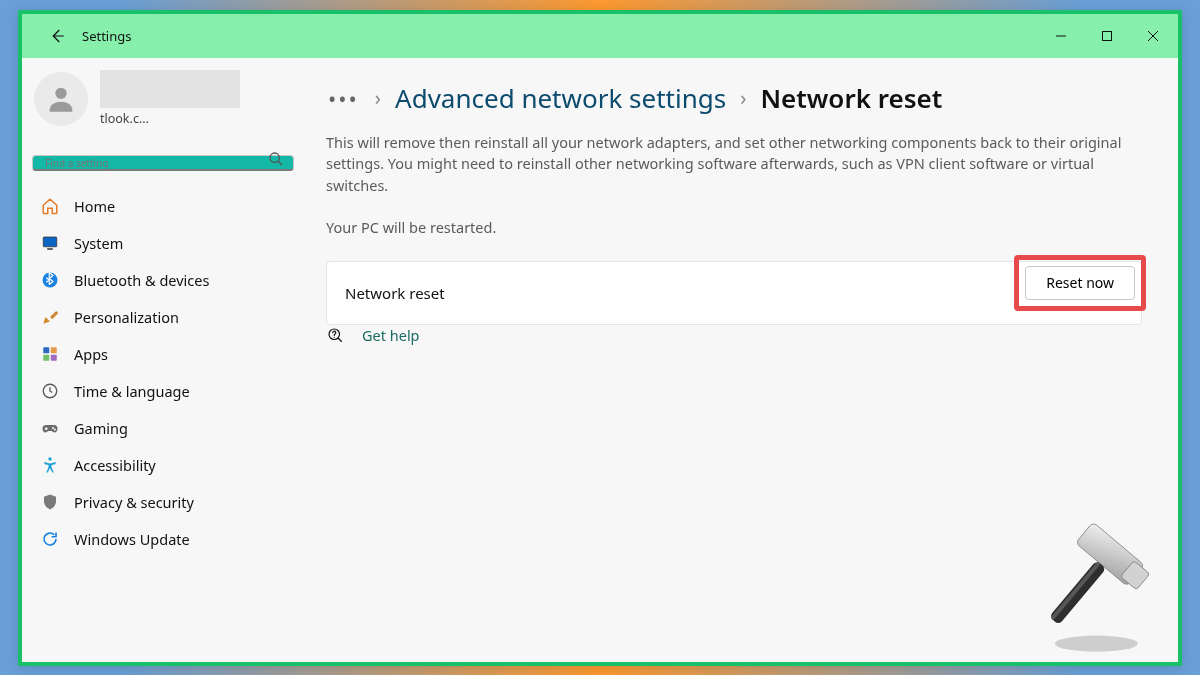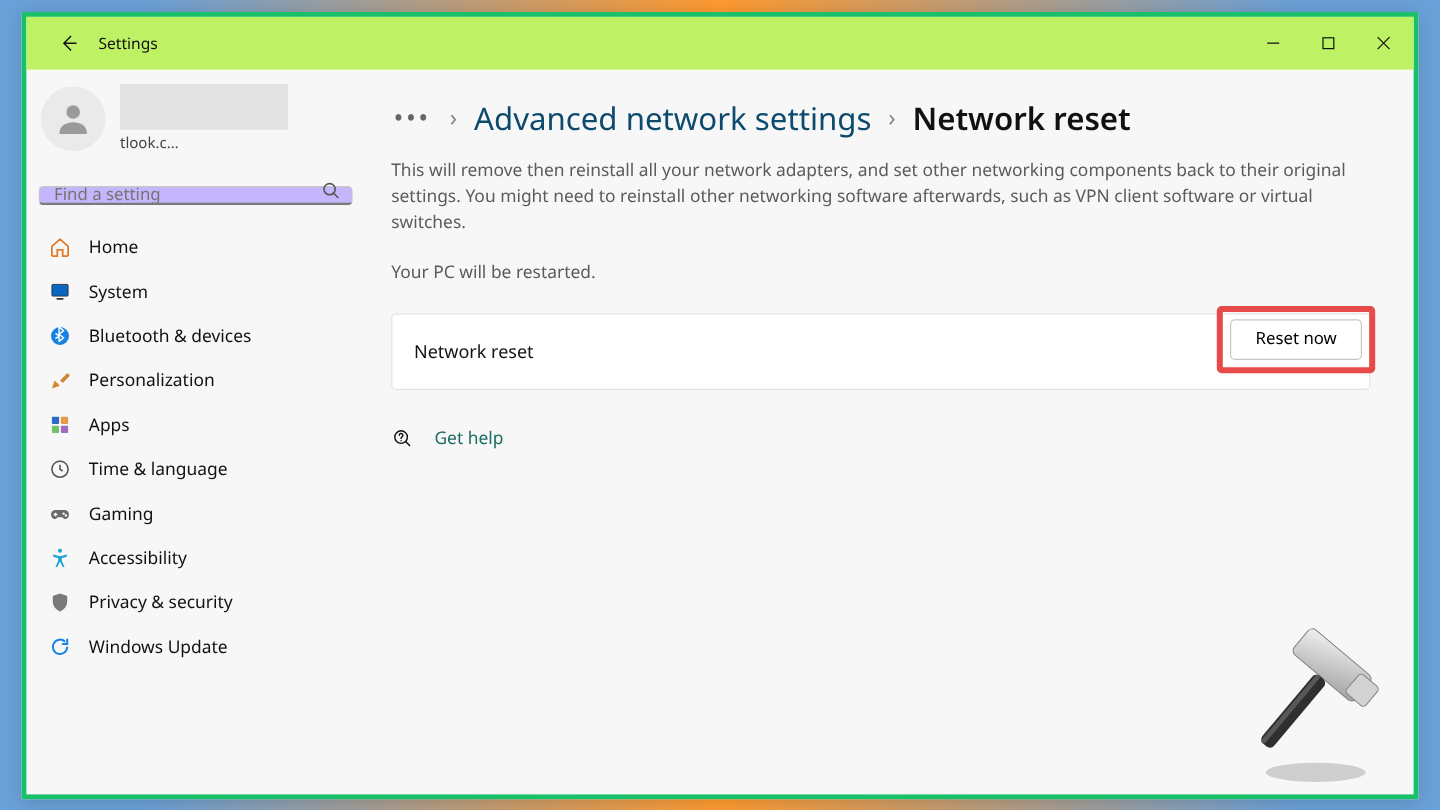--- a/index.html
+++ b/index.html
@@ -19,21 +19,21 @@
     box-shadow: 0 2px 14px rgba(0,0,0,.15);
     overflow: hidden;
     display: flex;
     flex-direction: column;
   }
   .titlebar {
     height: 44px;
     padding: 0 16px 0 24px;
     display: flex;
     align-items: center;
-    background: #bef264;
+    background: #86efac;
   }
   .tb-back {
     width: 22px; height: 22px;
     display:flex;align-items:center;justify-content:center;
     cursor:pointer;
     margin-right: 14px;
   }
   .tb-title { font-size: 13px; color:#111; }
   .tb-spacer { flex:1; }
   .win-btn { width: 46px; height: 30px; display:flex;align-items:center;justify-content:center;cursor:pointer; color:#222;}
@@ -70,23 +70,23 @@
   .search-wrap {
     position: relative;
     margin: 6px 2px 16px 2px;
   }
   .search {
     width:100%;
     height:16px;
     padding: 0 38px 0 12px;
     border:1px solid #c7c7c7;
     border-bottom:2px solid #7a7a7a;
-    background:#c4b5fd;
+    background:#14b8a6;
     border-radius:4px;
-    font-size:14px;
+    font-size:10px;
     outline:none;
   }
   .search-icon {
     position:absolute; right:10px; top:50%; transform:translateY(-50%);
     color:#555; pointer-events:none;
   }
   .nav { list-style:none; }
   .nav li {
     height:37px;
     border-radius:4px;
@@ -165,21 +165,21 @@
   }
   .reset-btn {
     height:34px;
     padding: 0 20px;
     background:#fff;
     border:1px solid #c7c7c7;
     border-radius:4px;
     font-size:14px;
     cursor:pointer;
   }
-  .links { margin-top:30px; display:flex;flex-direction:column;gap:16px; }
+  .links { display:flex;flex-direction:column;gap:16px; }
   .link-row { display:flex;align-items:center;gap:18px; font-size:14.5px; }
   .link-row a { color:#1a6b62; text-decoration:none; cursor:pointer; }
   .link-row .lico { width:18px;height:18px;color:#222;display:flex;align-items:center;justify-content:center; }
   
   .hammer {
     position:absolute;
     right:8px;
     bottom:4px;
     width:160px;height:160px;
     pointer-events:none;

